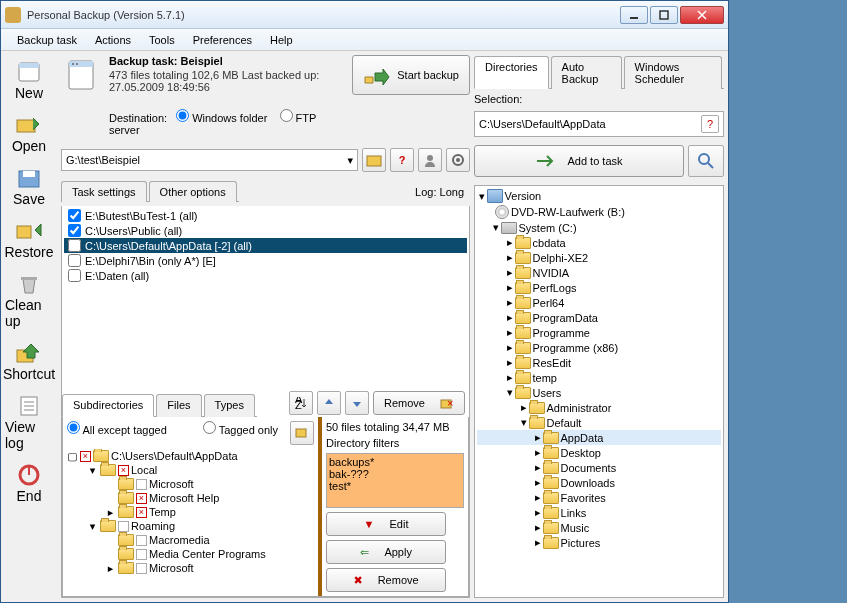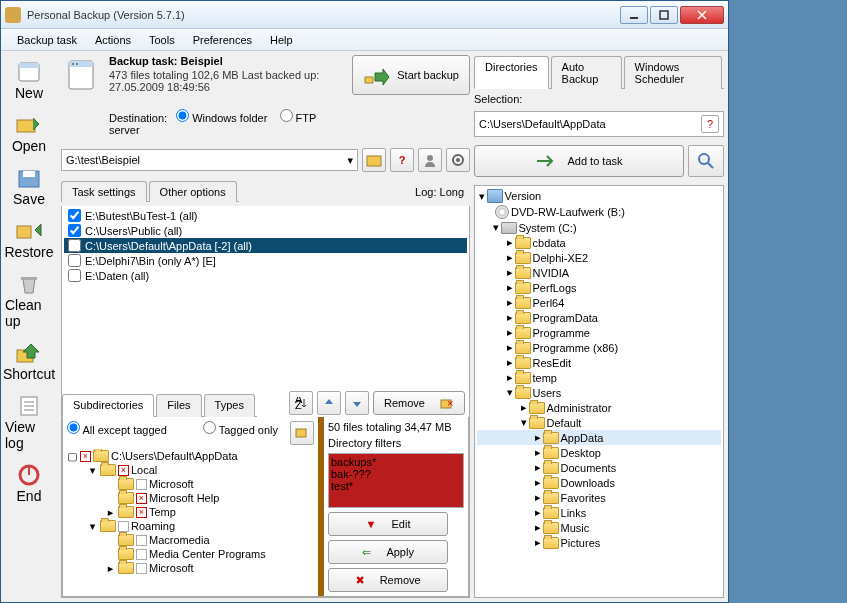--- a/index.html
+++ b/index.html
@@ -39,30 +39,30 @@
 .tab.active { background: #fff; border-bottom: 1px solid #fff; }
 .tabbody { flex: 1; border: 1px solid #aaa; border-top: none; background: #fff; display: flex; flex-direction: column; overflow: hidden; }
 .loglabel { margin-left: auto; padding: 4px 6px; }
 .dirlist { flex: 1; overflow: auto; padding: 2px; background: #fff; }
 .diritem { display: flex; align-items: flex-end; gap: 4px; padding: 1px 4px; cursor: pointer; }
 .diritem input[type=checkbox] { width: 13px; height: 13px; }
 .diritem.selected { background: #0c4a6e; color: #fff; }
 .subtabs { display: flex; border-bottom: 1px solid #aaa; margin-top: 4px; }
 .subbody { flex: 1; border: 1px solid #aaa; border-top: none; background: #fff; display: flex; overflow: hidden; }
 .subleft { flex: 1; display: flex; flex-direction: column; padding: 4px; overflow: hidden; }
-.subright { width: 150px; border-left: 6px solid #a16207; padding: 4px; display: flex; flex-direction: column; gap: 4px; }
+.subright { width: 150px; border-left: 4px solid #a16207; padding: 4px; display: flex; flex-direction: column; gap: 4px; }
 .radiorow { display: flex; gap: 4px; margin-bottom: 4px; }
 .tree { flex: 1; overflow: auto; }
 .treenode { display: flex; align-items: center; gap: 2px; padding: 1px 0; }
 .treenode .exp { width: 11px; height: 11px; display: flex; align-items: center; justify-content: center; cursor: pointer; }
 .treeindent { display: inline-block; }
 .btnrow { display: flex; gap: 4px; padding: 4px; border-top: 1px solid #ddd; justify-content: flex-end; align-items: center; }
 .btn { height: 24px; padding: 0 10px; background: linear-gradient(#fdfdfd,#e8e8e8); border: 1px solid #999; border-radius: 3px; display: flex; align-items: center; gap: 6px; cursor: pointer; }
 .btn.wide { width: 120px; justify-content: center; }
-.filterbox { flex: 1; border: 1px solid #aaa; background: #b91c1c; padding: 2px; }
+.filterbox { flex: 1; border: 1px solid #aaa; background: #fdba74; padding: 2px; }
 .seltext { margin-bottom: 2px; }
 .selpath { border: 1px solid #aaa; background: #fff; padding: 3px 4px; display: flex; align-items: center; gap: 4px; }
 .selpath .hq { margin-left: auto; color: #c00; border: 1px solid #aaa; width: 18px; height: 18px; display: flex; align-items: center; justify-content: center; border-radius: 2px; }
 .addtaskrow { display: flex; gap: 4px; margin: 4px 0; }
 .addbtn { flex: 1; height: 32px; background: linear-gradient(#fdfdfd,#e8e8e8); border: 1px solid #999; border-radius: 3px; display: flex; align-items: center; justify-content: center; gap: 8px; cursor: pointer; }
 .rtree { flex: 1; border: 1px solid #aaa; background: #fff; overflow: auto; padding: 2px; }
 .rtreenode { display: flex; align-items: center; gap: 2px; padding: 1px 0; white-space: nowrap; }
 .rtreenode.sel { background: #dcebfa; }
 .folder-ic { width: 16px; height: 12px; background: linear-gradient(#ffe28a,#f0c850); border: 1px solid #c09830; border-radius: 1px; display: inline-block; position: relative; }
 .folder-ic::before { content: ""; position: absolute; top: -3px; left: 0; width: 6px; height: 3px; background: #f0d070; border: 1px solid #c09830; border-bottom: none; border-radius: 1px 1px 0 0; }

